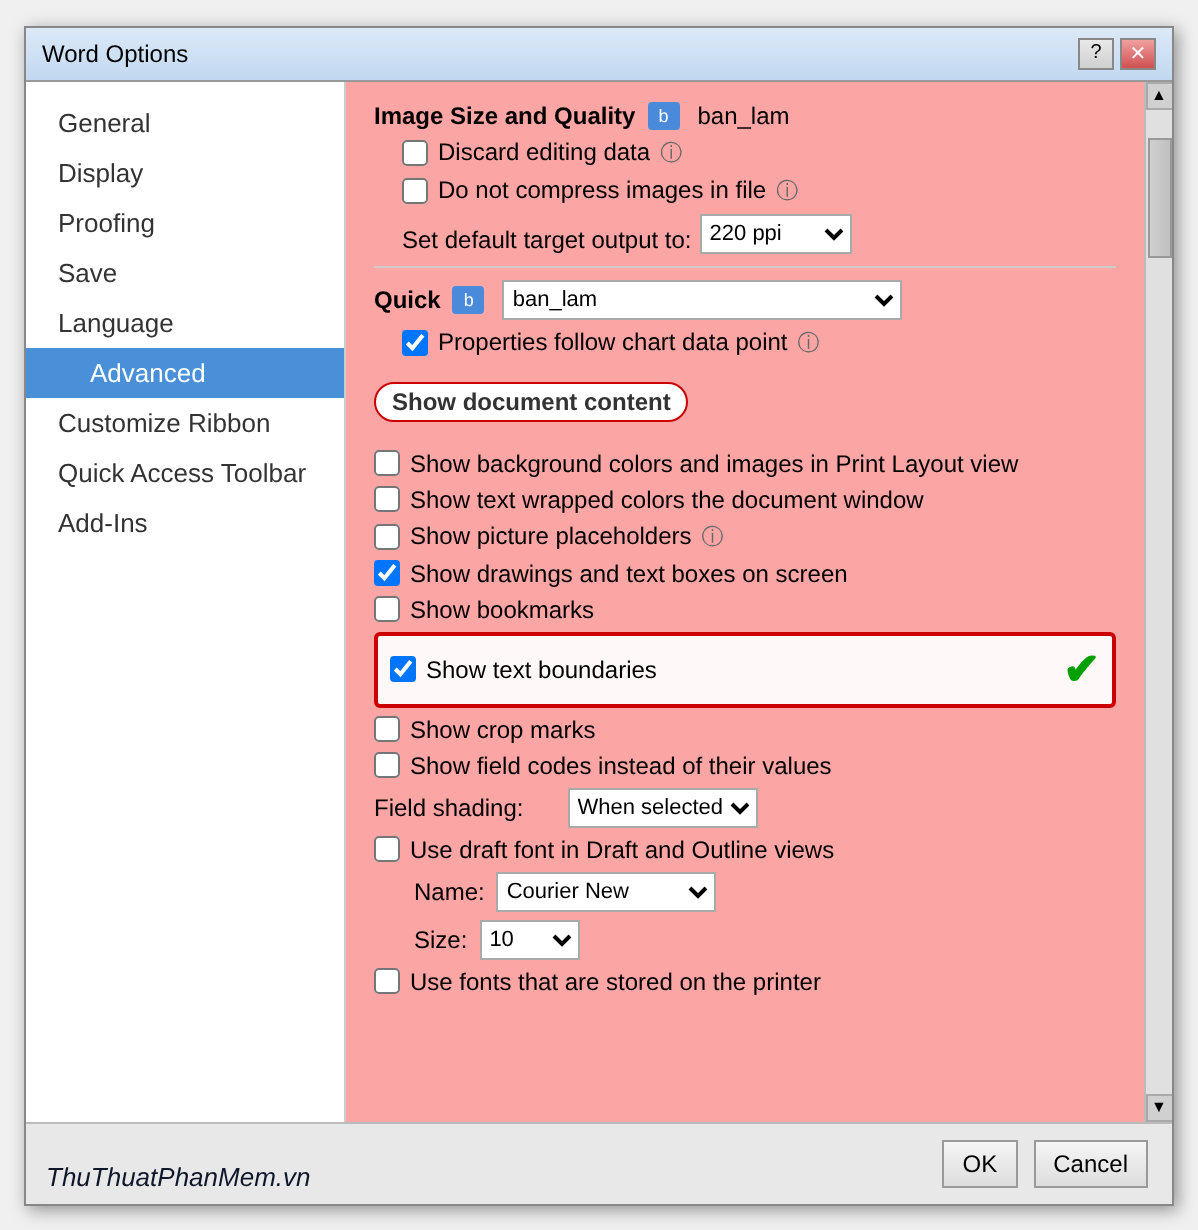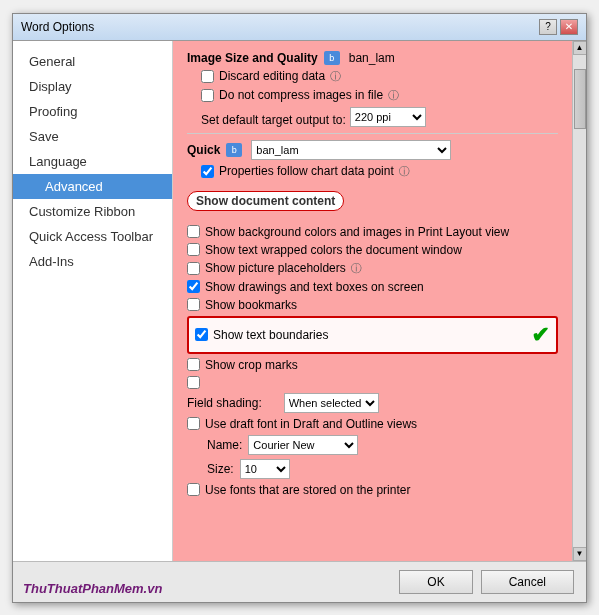--- a/index.html
+++ b/index.html
@@ -17,22 +17,22 @@
     .main-content { flex: 1; overflow-y: auto; overflow-x: hidden; padding: 10px 14px; background: #fca5a5; position: relative; }
     .checkbox-row { display: flex; align-items: center; margin-bottom: 4px; gap: 5px; font-size: 12px; }
     .checkbox-row input[type=checkbox] { width: 13px; height: 13px; }
     .highlighted-section { border: 2px solid #c00; border-radius: 3px; padding: 4px 6px; margin-bottom: 4px; display: flex; align-items: center; gap: 5px; font-size: 12px; background: #fff8f8; }
     .show-doc-content-label { font-size: 12px; font-weight: bold; color: #333; border: 1px solid #c00; border-radius: 10px; padding: 2px 8px; display: inline-block; margin: 6px 0 8px 0; background: #fff; }
     select { font-size: 11px; height: 20px; border: 1px solid #aaa; background: white; }
     .image-quality-row { display: flex; align-items: center; gap: 6px; margin-bottom: 4px; }
     .indent { margin-left: 14px; }
     .separator { height: 1px; background: #ccc; margin: 6px 0; }
     .dialog-footer { padding: 8px 12px; background: #e8e8e8; border-top: 1px solid #bbb; display: flex; justify-content: flex-end; gap: 8px; align-items: center; position: relative; }
-    .dialog-footer .watermark { position: absolute; left: 10px; bottom: 6px; font-size: 13px; font-weight: bold; color: #701a75; font-style: italic; }
-    .footer-btn { padding: 3px 27px; font-size: 12px; border: 1px solid #999; background: linear-gradient(to bottom, #f5f5f5, #ddd); cursor: pointer; height: 24px; }
+    .dialog-footer .watermark { position: absolute; left: 10px; bottom: 6px; font-size: 13px; font-weight: normal; color: #0f172a; font-style: italic; }
+    .footer-btn { padding: 3px 9px; font-size: 12px; border: 1px solid #999; background: linear-gradient(to bottom, #f5f5f5, #ddd); cursor: pointer; height: 24px; }
     .scrollbar-area { width: 14px; background: #e0e0e0; border-left: 1px solid #bbb; display: flex; flex-direction: column; align-items: center; }
     .scrollbar-thumb { width: 12px; height: 60px; background: linear-gradient(to right, #d0d0d0, #c0c0c0); border: 1px solid #999; margin-top: 14px; }
     .output-row { display: flex; align-items: flex-end; gap: 4px; margin-bottom: 4px; font-size: 12px; }
     .ppi-select { width: 76px; height: 20px; font-size: 11px; border: 1px solid #aaa; }
     .chart-row { display: flex; align-items: center; gap: 6px; margin-bottom: 4px; font-size: 12px; }
     .chart-select { width: 200px; height: 20px; font-size: 11px; border: 1px solid #aaa; }
     .name-row { display: flex; align-items: center; gap: 6px; margin-bottom: 4px; font-size: 12px; margin-left: 20px; }
     .size-row { display: flex; align-items: center; gap: 6px; margin-bottom: 4px; font-size: 12px; margin-left: 20px; }
     .field-shading-row { display: flex; align-items: center; gap: 22px; margin-bottom: 4px; font-size: 12px; }
     .ban-lam-icon { display: inline-block; width: 16px; height: 14px; background: #4a8adb; border-radius: 2px; margin-right: 3px; vertical-align: middle; font-size: 9px; color: white; text-align: center; line-height: 14px; }
@@ -139,20 +139,21 @@
 
           <span style="color:#00a000; font-size:22px; font-weight:bold; margin-left:auto;">✔</span>
         </div>
 
         <div class="checkbox-row">
           <input type="checkbox" style="">
           <label>Show crop marks</label>
         </div>
         <div class="checkbox-row">
           <input type="checkbox" style="">
+          <label>Show field codes instead of their values</label>
         </div>
 
         <div class="field-shading-row">
           <span>Field shading:</span>
           <select style="height:20px; font-size:11px; border:1px solid #aaa;">
             <option>When selected</option>
             <option>Always</option>
             <option>Never</option>
           </select>
         </div>

